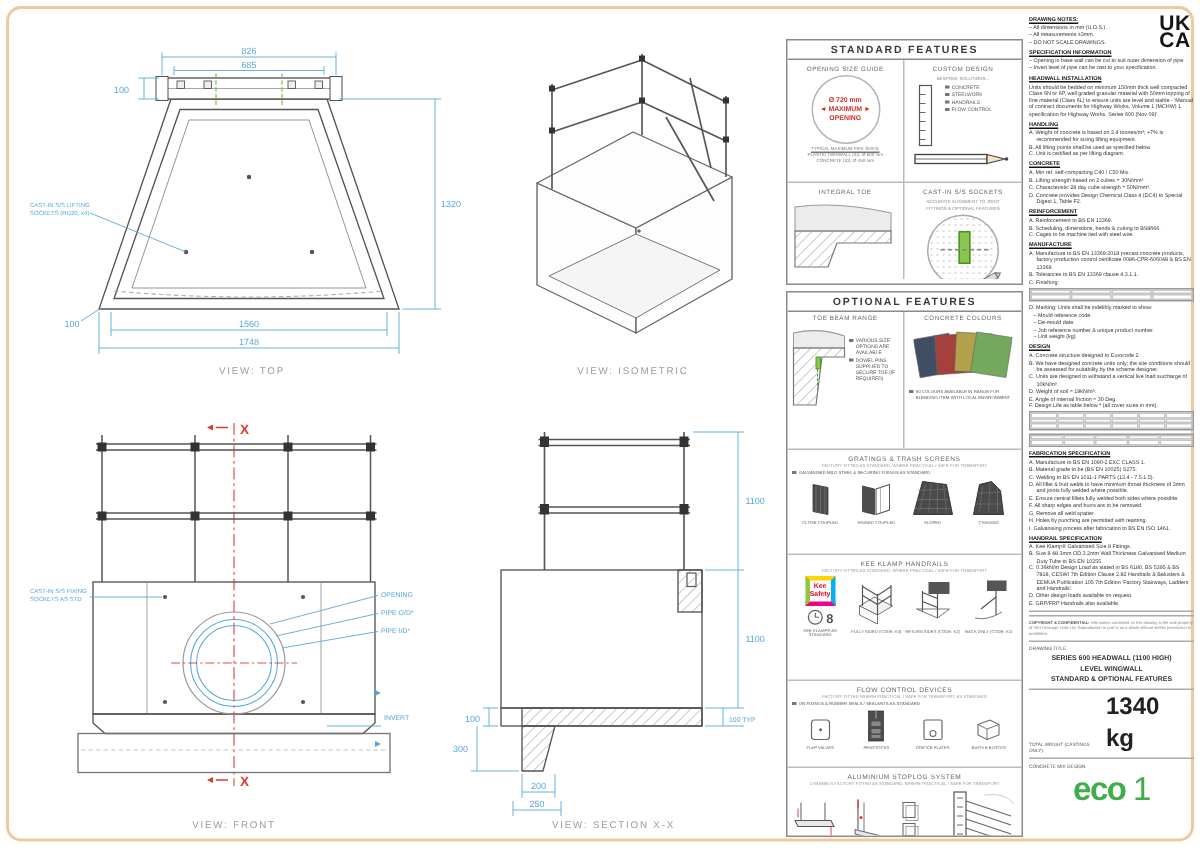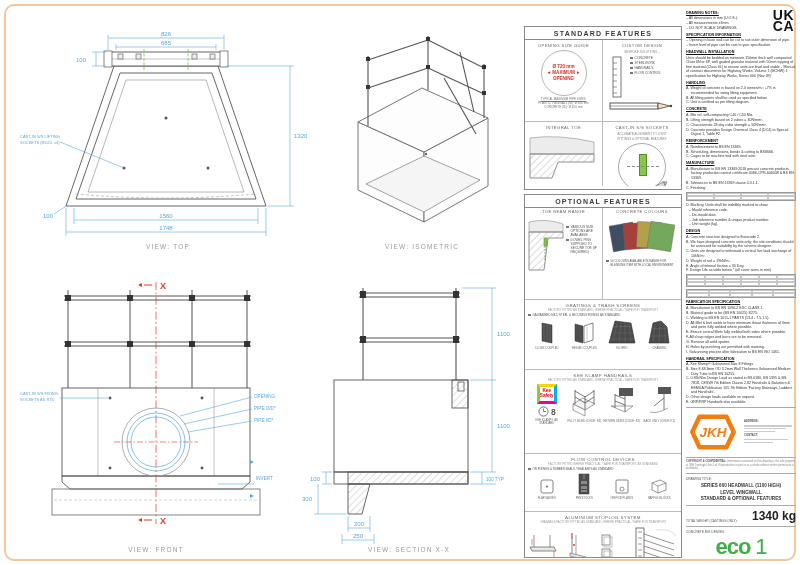--- a/index.html
+++ b/index.html
@@ -50,21 +50,21 @@
   .company-row { display:flex; gap:4px; align-items:center; }
   .addr { flex:1; font-size:2.8px; color:#777; }
   .addr .lbl { font-weight:bold; color:#555; }
   .gbar { height:1.6px; background:#ccc; margin:1.2px 0; }
   .cpy { font-size:2.7px; color:#888; line-height:1.3; }
   .cpy b { color:#555; }
   .dt-label { font-size:3.2px; color:#555; margin-bottom:2px; }
   .dt-lines { text-align:center; font-size:4.6px; color:#333; font-weight:bold; line-height:1.45; }
   .weight-row { display:flex; justify-content:space-between; align-items:flex-end; margin:1px 0; }
   .weight-row .lbl { font-size:3.1px; color:#555; }
-  .weight-row .val { font-size:12px; font-weight:bold; color:#222; }
+  .weight-row .val { font-size:16px; font-weight:bold; color:#222; }
   .eco-wrap { text-align:center; color:#3fae49; }
   .eco-brand { font-size:22px; font-weight:bold; letter-spacing:-1px; line-height:1; }
   .eco-brand .one { font-weight:400; margin-left:5px; }
 </style>
 </head>
 <body>
 
 <div class="sheet-border"></div>
 
 <svg class="abs" style="left:18px; top:26px;" width="300" height="228" viewBox="0 0 300 228">
@@ -761,35 +761,20 @@
   <div class="ni">I.  Galvanising process after fabrication to BS EN ISO 1461.</div>
 
   <div class="nh">HANDRAIL SPECIFICATION</div>
   <div class="ni">A.  Kee Klamp® Galvanised Size 8 Fittings.</div>
   <div class="ni">B.  Size 8 48.3mm OD 3.2mm Wall Thickness Galvanised Medium Duty Tube to BS EN 10255.</div>
   <div class="ni">C.  0.36kN/m Design Load as stated in BS 6180, BS 5395 &amp; BS 7818, CESWI 7th Edition Clause 2.82 Handrails &amp; Balusters &amp; EEMUA Publication 105 7th Edition 'Factory Stairways, Ladders and Handrails'.</div>
   <div class="ni">D.  Other design loads available on request.</div>
   <div class="ni">E.  GRP/FRP Handrails also available.</div>
 
   <div class="divider"></div>
-  <div class="company-row">
-    <svg width="54" height="44" viewBox="0 0 60 48">
-      <polygon points="7,24 15,7 45,7 53,24 45,41 15,41" fill="#fff" stroke="#f07f13" stroke-width="5" stroke-linejoin="round"></polygon>
-      <text x="30" y="30" text-anchor="middle" font-size="15" font-weight="bold" font-style="italic" fill="#f07f13">JKH</text>
-    </svg>
-    <div class="addr">
-      <div class="lbl">ADDRESS:</div>
-      <div class="gbar" style="width:92%"></div>
-        <div class="gbar" style="width:80%"></div>
-        <div class="gbar" style="width:60%"></div>
-      <div class="lbl" style="margin-top:2px;">CONTACT:</div>
-      <div class="gbar" style="width:85%"></div>
-        <div class="gbar" style="width:55%"></div>
-    </div>
-  </div>
 
   <div class="divider"></div>
   <div class="cpy"><b>COPYRIGHT &amp; CONFIDENTIAL:</b> <span>Information contained on this drawing is the sole property of JKH Drainage Units Ltd. Reproduction in part or as a whole without written permission is prohibited.</span></div>
 
   <div class="divider"></div>
   <div class="dt-label">DRAWING TITLE:</div>
   <div class="dt-lines">
     <div>SERIES 600 HEADWALL (1100 HIGH)</div>
     <div>LEVEL WINGWALL</div>
     <div>STANDARD &amp; OPTIONAL FEATURES</div>

